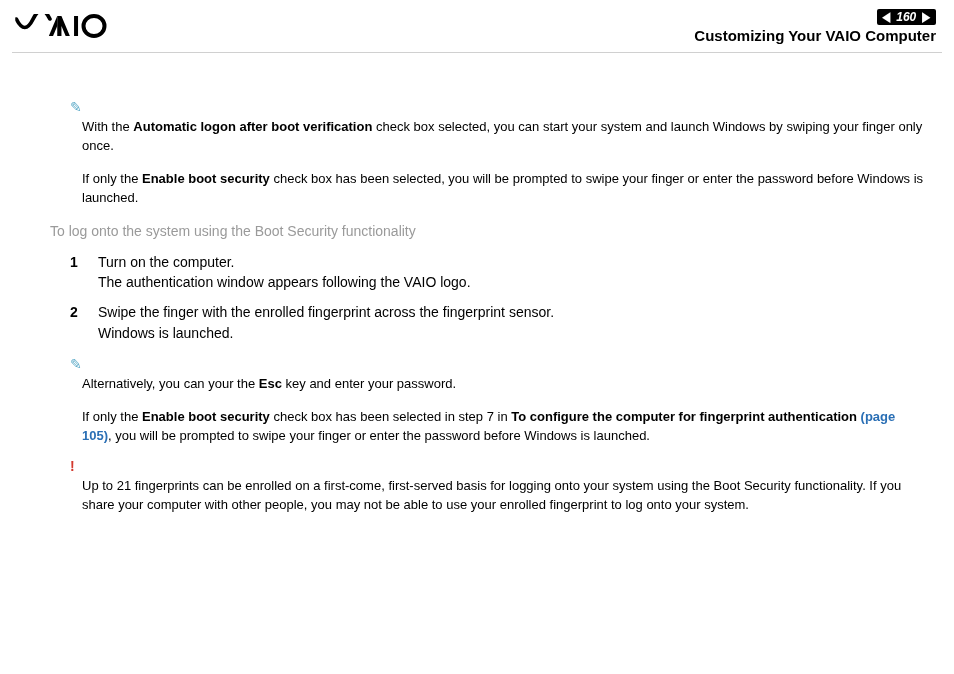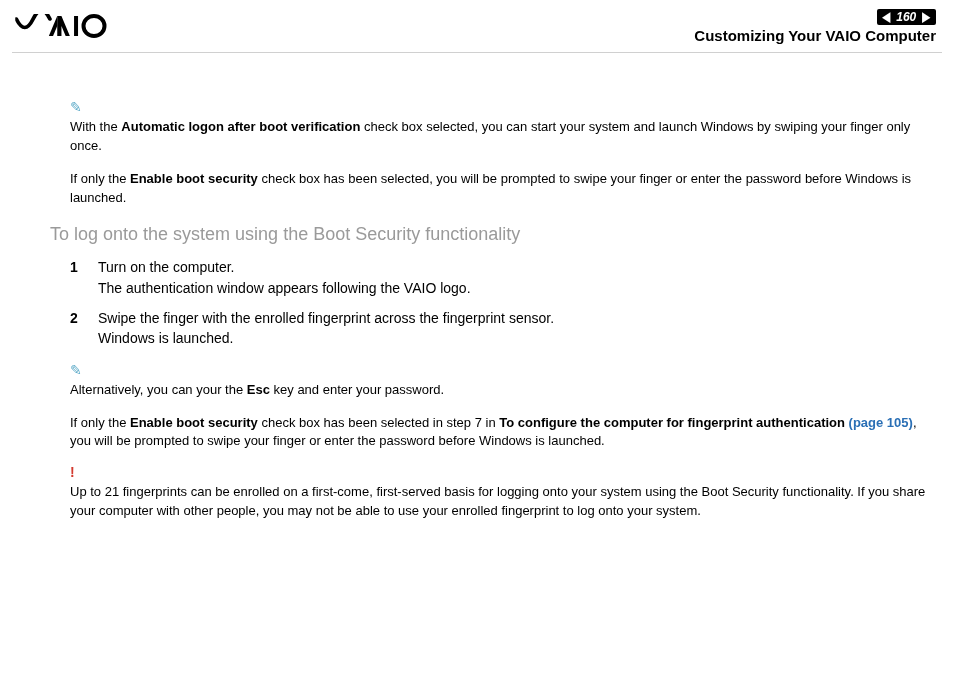--- a/index.html
+++ b/index.html
@@ -75,25 +75,25 @@
     font-size: 13px;
     line-height: 1.45;
   }
   .note-icon {
     color: #5aa9c7;
     font-size: 14px;
     margin-bottom: 0;
     line-height: 1;
   }
   .para {
-    margin: 4px 0 14px 0;
+    margin: 4px 0 14px 12px;
   }
   .section-heading {
     color: #9a9a9a;
-    font-size: 18px;
+    font-size: 14px;
     font-weight: 400;
     margin: 10px 0 10px -20px;
   }
   .ol {
     list-style: none;
     padding: 0;
     margin: 0 0 14px 0;
   }
   .ol li {
     position: relative;

